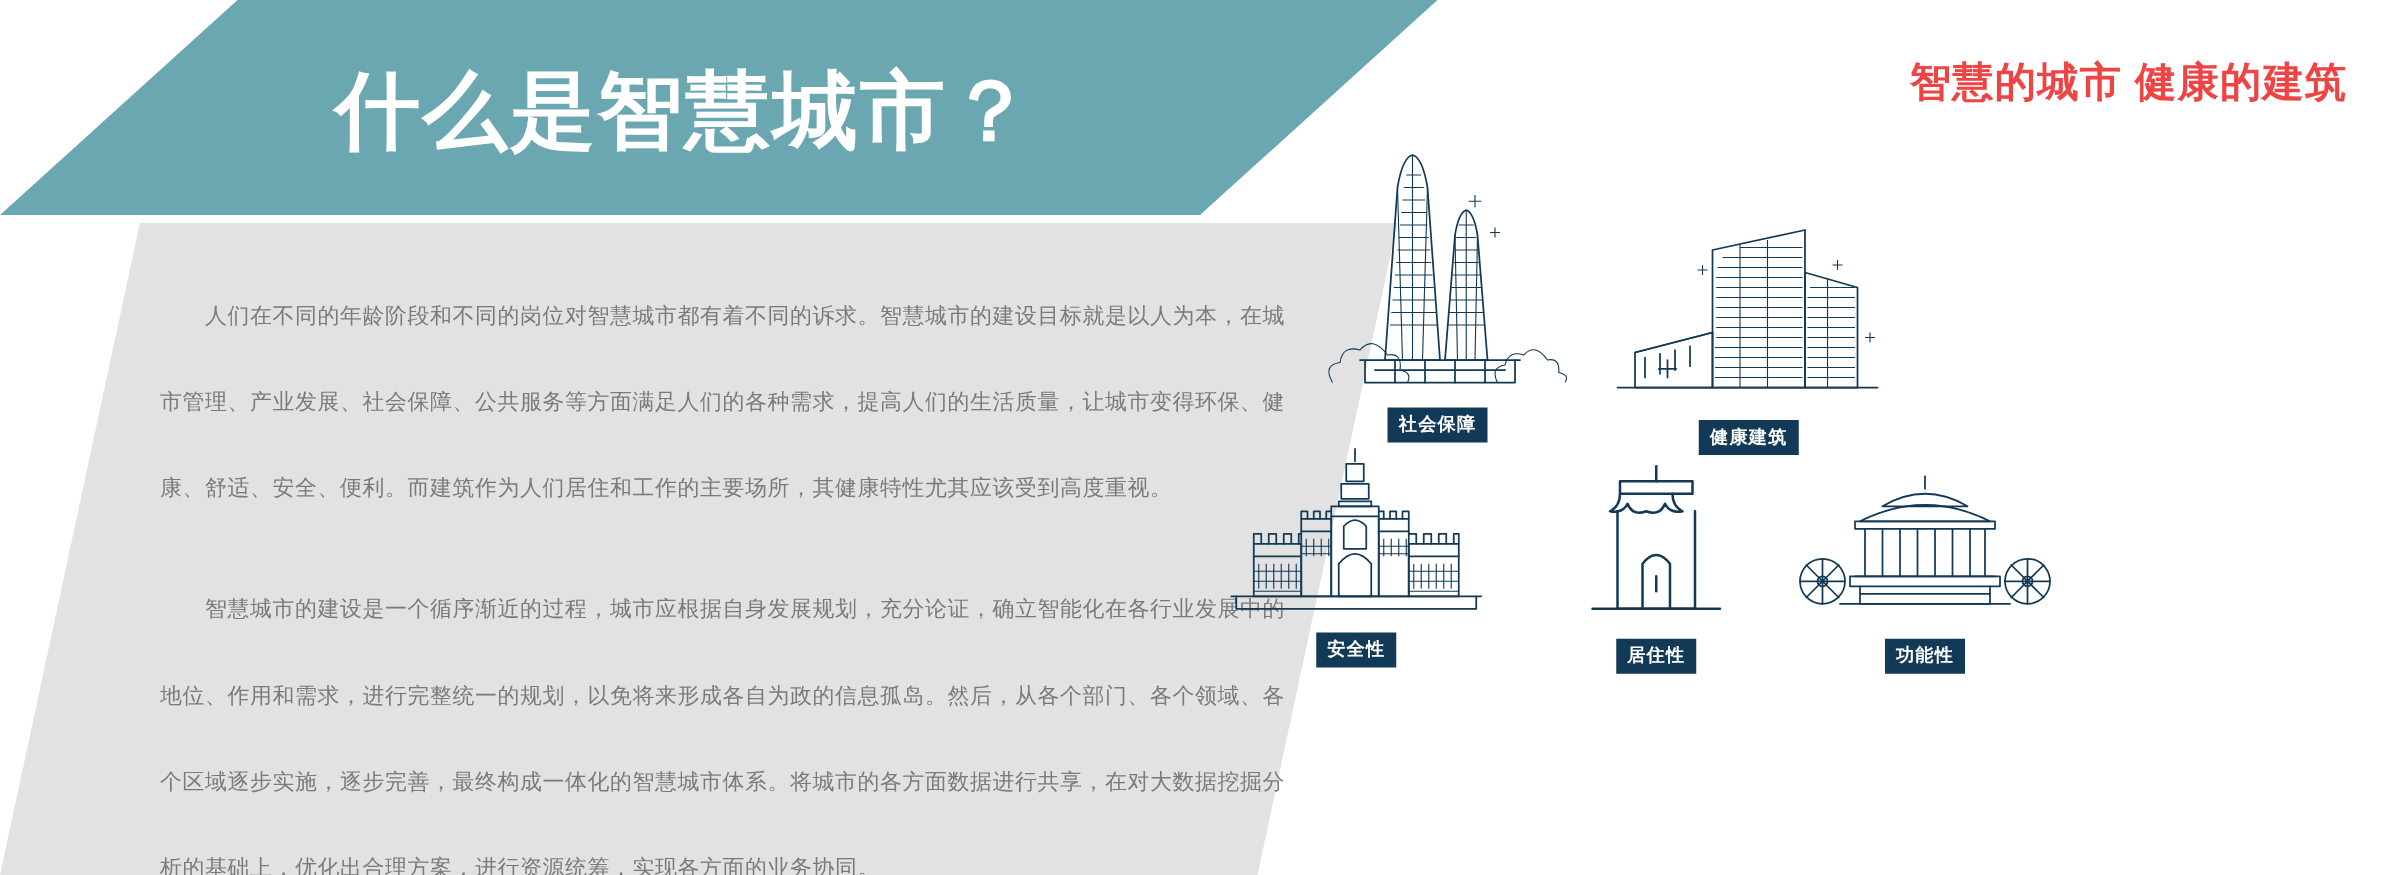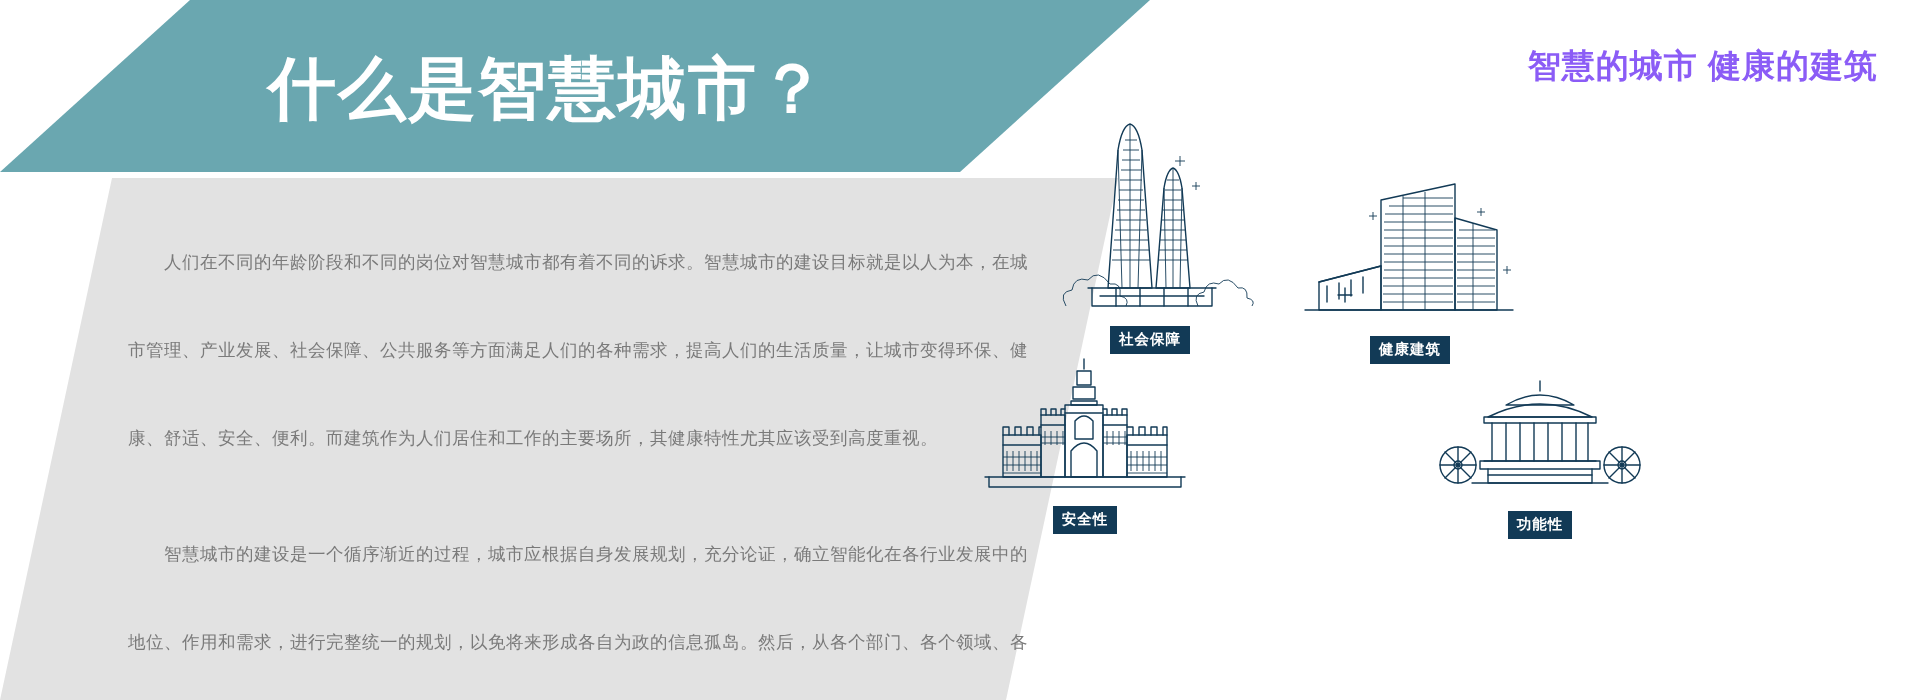--- a/index.html
+++ b/index.html
@@ -33,55 +33,55 @@
     position:absolute;left:0;top:178px;width:1118px;height:522px;
     background:#e2e2e2;
     clip-path:polygon(112px 0, 1118px 0, 1006px 522px, 0 522px);
   }
   #copy{
     position:absolute;left:128px;top:218px;width:900px;
   }
   .para{
     color:#7a7a7a;
     font-size:17.5px;
-    line-height:88px;
+    line-height:69px;
     letter-spacing:.5px;
     margin:0;
   }
   .para + .para{margin-top:28px;}
   .indent{display:inline-block;width:36px;}
   
   #icons{position:absolute;left:1020px;top:110px;width:900px;height:560px;}
   .icon-cell{position:absolute;text-align:center;}
   .icon-art{display:block;}
   .badge{
     display:inline-block;
     background:#123a56;color:#ffffff;
     font-size:14.5px;font-weight:bold;
     padding:4px 9px 5px 9px;
     letter-spacing:1px;
     white-space:nowrap;
     margin-top:6px;
   }
   
   #cell-green   {left:10px; top:0px;  width:240px;}
-  #cell-health  {left:265px;top:68px; width:250px;}
+  #cell-health  {left:254px;top:68px; width:250px;}
   #cell-safety  {left:-75px;top:245px;width:280px;}
   #cell-live    {left:190px;top:255px;width:230px;}
   #cell-func    {left:390px;top:255px;width:260px;}
   .stroke{fill:none;stroke:#123a56;stroke-width:1.4;stroke-linejoin:round;stroke-linecap:round;}
   .stroke-thin{fill:none;stroke:#123a56;stroke-width:0.9;}
   .stroke-thick{fill:none;stroke:#123a56;stroke-width:2;stroke-linejoin:round;stroke-linecap:round;}
 </style>
 </head>
 <body>
 
 <div id="banner" style="background: rgb(106, 167, 176);"></div>
 <div id="banner-title">什么是智慧城市？</div>
-<div id="header-right" style="color: #8b5cf6;">智慧的城市  健康的建筑</div>
+<div id="header-right" style="color: #ef4444;">智慧的城市  健康的建筑</div>
 
 <div id="body-panel" style="background: rgb(226, 226, 226);"></div>
 
 <div id="copy">
   <p class="para" style="color: rgb(122, 122, 122);"><span class="indent"></span><span>人们在不同的年龄阶段和不同的岗位对智慧城市都有着不同的诉求。智慧城市的建设目标就是以人为本，在城市管理、产业发展、社会保障、公共服务等方面满足人们的各种需求，提高人们的生活质量，让城市变得环保、健康、舒适、安全、便利。而建筑作为人们居住和工作的主要场所，其健康特性尤其应该受到高度重视。</span></p>
   <p class="para" style="color: rgb(122, 122, 122);"><span class="indent"></span><span>智慧城市的建设是一个循序渐近的过程，城市应根据自身发展规划，充分论证，确立智能化在各行业发展中的地位、作用和需求，进行完整统一的规划，以免将来形成各自为政的信息孤岛。然后，从各个部门、各个领域、各个区域逐步实施，逐步完善，最终构成一体化的智慧城市体系。将城市的各方面数据进行共享，在对大数据挖掘分析的基础上，优化出合理方案，进行资源统筹，实现各方面的业务协同。</span></p>
 </div>
 
 <div id="icons">
 
@@ -182,20 +182,36 @@
         <path d="M158 82 l24 0 M158 88 l24 0"></path>
       </g>
       <g class="stroke" style="stroke: rgb(18, 58, 86);">
         <path d="M40 122 L240 122"></path>
         <path d="M44 122 L44 132 L236 132 L236 122"></path>
       </g>
     </svg>
     <span class="badge" style="background: rgb(18, 58, 86); color: rgb(255, 255, 255);">安全性</span>
   </div>
 
+  <div class="icon-cell" id="cell-live">
+    <svg class="icon-art" width="230" height="140" viewBox="0 0 230 140">
+      <g class="stroke-thick" style="stroke: rgb(18, 58, 86);">
+        <path d="M115 8 L115 20"></path>
+        <path d="M86 20 L144 20 L144 30 L86 30 Z"></path>
+        <path d="M86 30 q0 10 -8 14 q10 2 14 -6 q4 10 15 6 q11 4 15 -6 q4 8 14 6 q-8 -4 -8 -14"></path>
+        <path d="M84 44 L84 122 L146 122 L146 44"></path>
+        <path d="M104 122 L104 86 q11 -14 22 0 L126 122"></path>
+        <path d="M115 96 L115 108"></path>
+      </g>
+      <g class="stroke-thick" style="stroke: rgb(18, 58, 86);">
+        <path d="M64 122 L166 122"></path>
+      </g>
+    </svg>
+    <span class="badge" style="background: rgb(18, 58, 86); color: rgb(255, 255, 255);">居住性</span>
+  </div>
 
   <div class="icon-cell" id="cell-func">
     <svg class="icon-art" width="260" height="140" viewBox="0 0 260 140">
       <g class="stroke" style="stroke: rgb(18, 58, 86);">
         <path d="M130 16 L130 26"></path>
         <path d="M96 40 q34 -20 68 0 Z"></path>
         <path d="M78 52 q52 -26 104 0 Z"></path>
         <path d="M74 52 L186 52 L186 58 L74 58 Z"></path>
         <path d="M82 58 L82 96 M96 58 L96 96 M110 58 L110 96 M124 58 L124 96 M138 58 L138 96 M152 58 L152 96 M166 58 L166 96 M178 58 L178 96"></path>
         <path d="M74 96 L186 96"></path>

